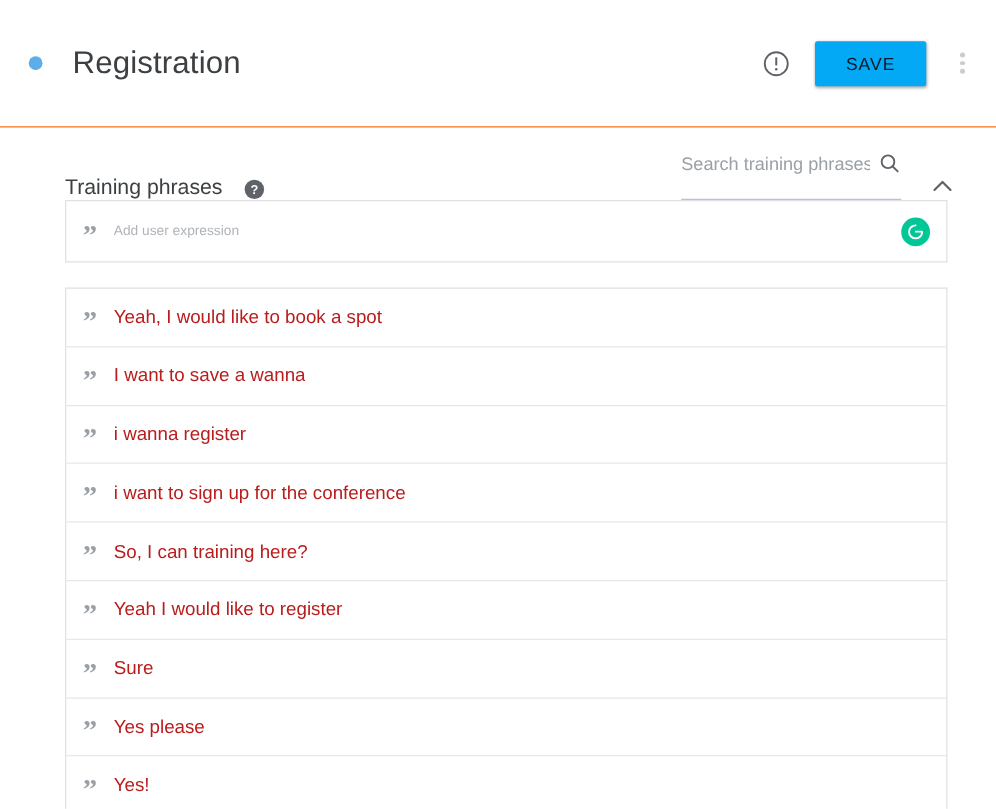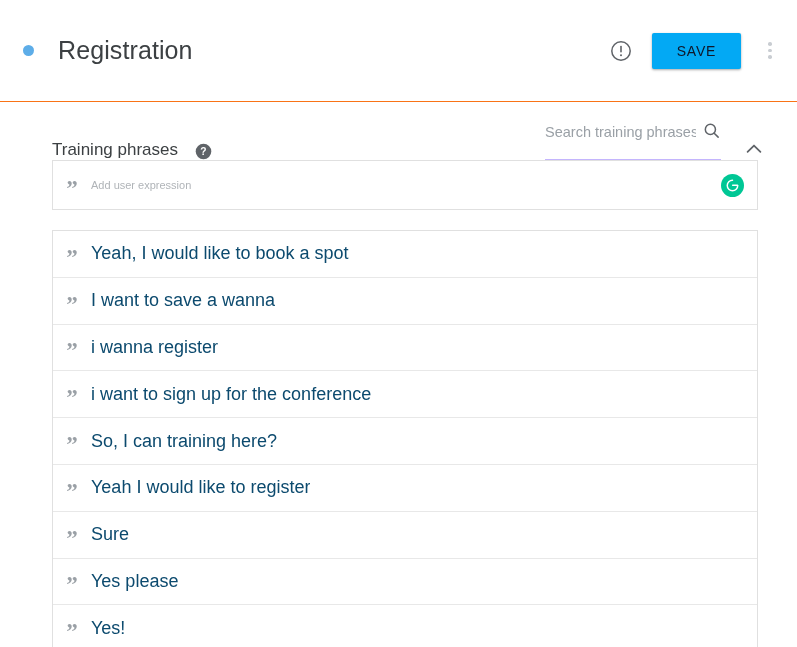--- a/index.html
+++ b/index.html
@@ -206,22 +206,22 @@
   }
   .phrase-row {
     height: 45.8px;
     display: flex;
     align-items: center;
     border-top: 1px solid #e8e8e8;
     cursor: pointer;
   }
   .phrase-row:first-child { border-top: none; }
   .phrase-text {
-    font-size: 18px;
-    color: #0c4a6e;
+    font-size: 15px;
+    color: #b91c1c;
     white-space: nowrap;
     overflow: hidden;
     text-overflow: ellipsis;
   }
 </style>
 </head>
 <body>
 
 <div class="app-header">
   <span class="intent-dot"></span>

